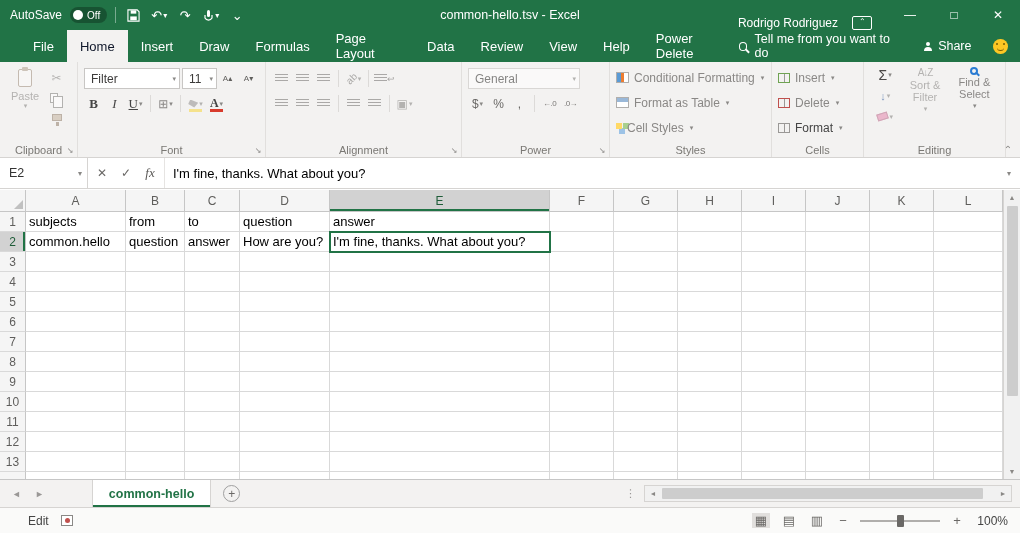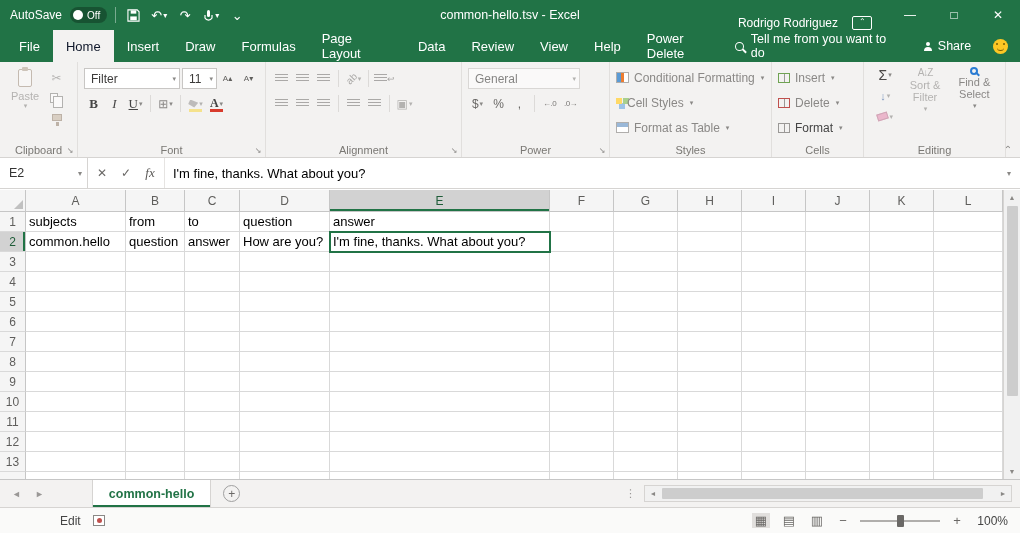--- a/index.html
+++ b/index.html
@@ -25,21 +25,21 @@
   .tb-right { margin-left:auto; display:flex; align-items:flex-end; height:100%; z-index:2; }
   .user-name { font-size:12px; margin-right:14px; }
   .ribbon-opts { width:20px; height:14px; border:1px solid #fff; border-radius:2px; position:relative; margin-right:16px; }
   .ribbon-opts::after { content:"⌃"; position:absolute; left:6px; top:0px; font-size:8px; color:#fff; }
   .cap { width:44px; height:30px; display:flex; align-items:center; justify-content:center;
          font-size:12px; color:#fff; }
 
   
   .tabrow { position:absolute; left:0; top:30px; width:100%; height:32px; background:#217346;
             display:flex; align-items:stretch; color:#fff; }
-  .rtabs { display:flex; align-items:stretch; padding-left:6px; }
+  .rtabs { display:flex; align-items:stretch; padding-left:20px; }
   .rtab { display:flex; align-items:center; padding:0 13px; font-size:13px; cursor:default; }
   .rtab.active { background:#f3f2f1; color:#0f172a; }
   .tabrow-right { margin-left:auto; display:flex; align-items:center; gap:22px; padding-right:12px; }
   .tellme { display:flex; align-items:center; gap:7px; font-size:12.5px; }
   .mag-w { width:9px; height:9px; border:1.5px solid #fff; border-radius:50%; position:relative; }
   .mag-w::after { content:""; position:absolute; width:5px; height:1.5px; background:#fff;
                   right:-4px; bottom:-2px; transform:rotate(45deg); }
   .share-btn { display:flex; align-items:center; gap:6px; font-size:12.5px; }
   .person { width:8px; height:8px; position:relative; }
   .person::before { content:""; position:absolute; left:2px; top:0; width:4px; height:4px; border-radius:50%; background:#fff; }
@@ -189,21 +189,21 @@
   .sheet-right { margin-left:auto; display:flex; align-items:center; gap:8px; padding-right:8px; }
   .drag-dots { color:#9a9896; font-size:11px; }
   .hscroll { display:flex; align-items:center; height:17px; background:#f1f1f1; border:1px solid #d6d4d2; width:368px; }
   .hs-arrow { width:16px; text-align:center; font-size:7px; color:#8a8886; }
   .hs-track { flex:1; height:100%; position:relative; }
   .hs-thumb { position:absolute; left:1px; top:2px; height:11px; width:96%; background:#cdcdcd; border-radius:1px; }
 
   
   .statusbar { position:absolute; left:0; top:507px; width:100%; height:26px; background:#fafaf9;
                border-top:1px solid #d6d4d2; display:flex; align-items:center; font-size:12px; color:#444; }
-  .sb-mode { padding-left:28px;margin-left:32px; }
+  .sb-mode { padding-left:28px; }
   .macro-ic { width:12px; height:11px; border:1px solid #8a8886; margin-left:12px; position:relative; background:#fff; }
   .macro-ic::after { content:""; position:absolute; left:3px; top:2px; width:5px; height:5px; border-radius:50%; background:#c0504d; }
   .sb-right { margin-left:auto; display:flex; align-items:center; gap:10px; padding-right:12px; }
   .view-ic { font-size:13px; color:#6a6866; width:18px; text-align:center; }
   .view-ic.sel { background:#e1dfdd; }
   .zoom-btn { font-size:13px; color:#6a6866; width:14px; text-align:center; }
   .zoom-slider { width:80px; height:14px; position:relative; }
   .zs-track { position:absolute; left:0; right:0; top:6px; height:2px; background:#b0aeac; }
   .zs-tick { position:absolute; left:50%; top:3px; width:1px; height:8px; background:#b0aeac; }
   .zs-thumb { position:absolute; left:37px; top:1px; width:7px; height:12px; background:#6a6866; border-radius:1px; }
@@ -444,27 +444,27 @@
       <div class="launcher"></div>
     </div>
 
     <div class="group g-styles">
       <div class="style-item">
         <span class="ic-condfmt"></span>
         <span>Conditional Formatting</span>
         <span class="caret-s">▾</span>
       </div>
       <div class="style-item">
+        <span class="ic-fmttable"></span>
+        <span>Format as Table</span>
+        <span class="caret-s">▾</span>
+      </div>
+      <div class="style-item">
         <span class="ic-cellstyles"></span>
         <span>Cell Styles</span>
-        <span class="caret-s">▾</span>
-      </div>
-      <div class="style-item">
-        <span class="ic-fmttable"></span>
-        <span>Format as Table</span>
         <span class="caret-s">▾</span>
       </div>
       <div class="glabel">Styles</div>
     </div>
 
     <div class="group g-cells">
       <div class="cell-item">
         <span class="ic-cells green"></span>
         <span>Insert</span>
         <span class="caret-s">▾</span>

